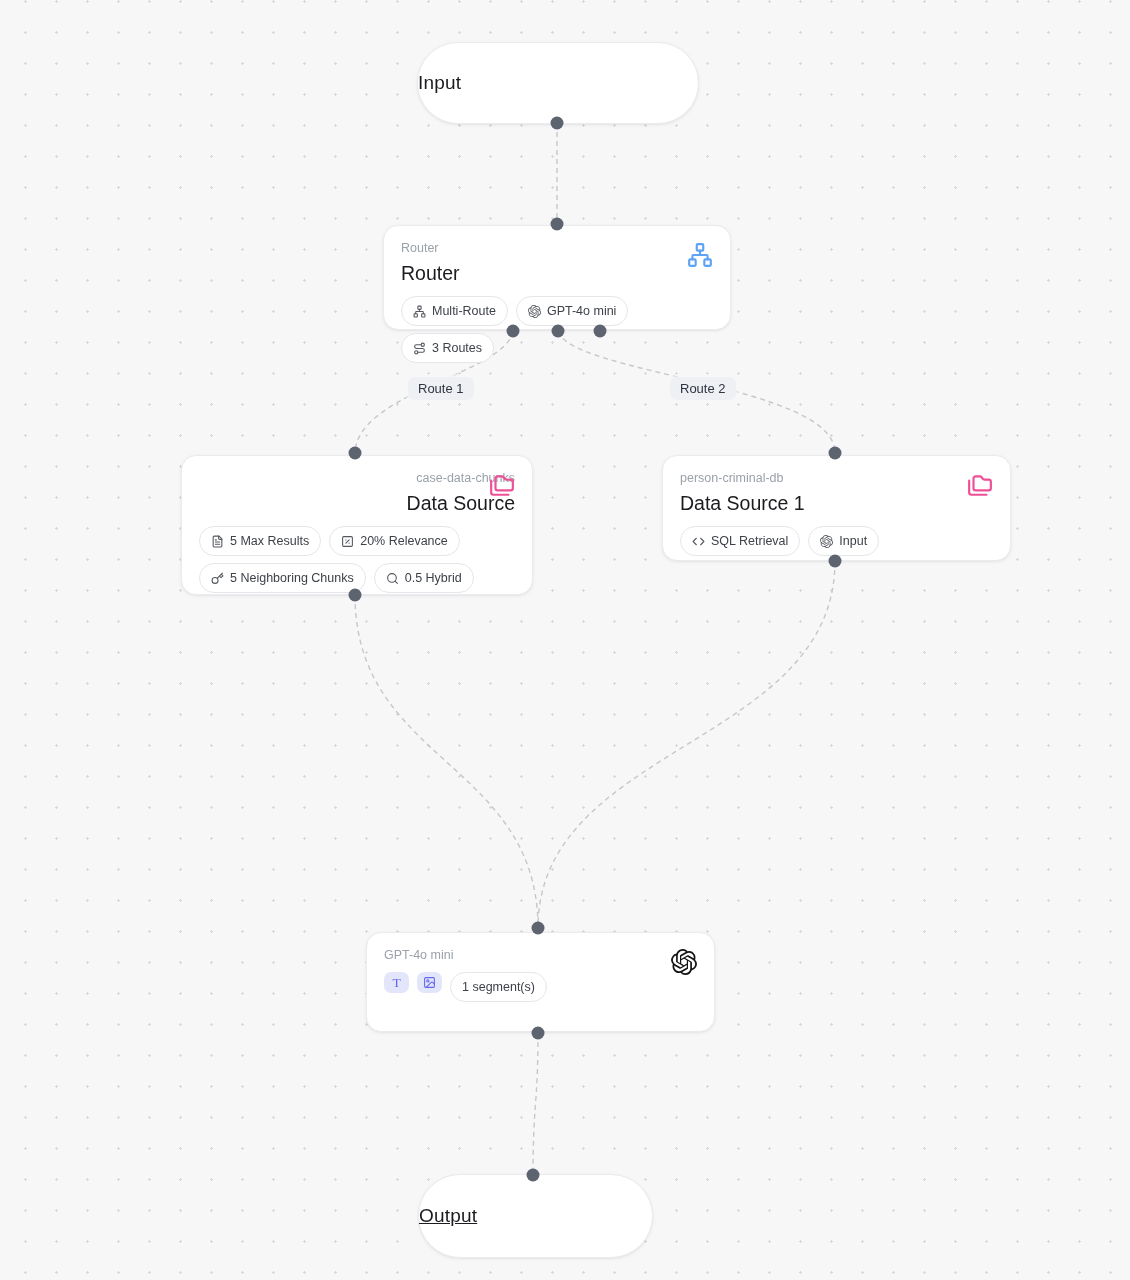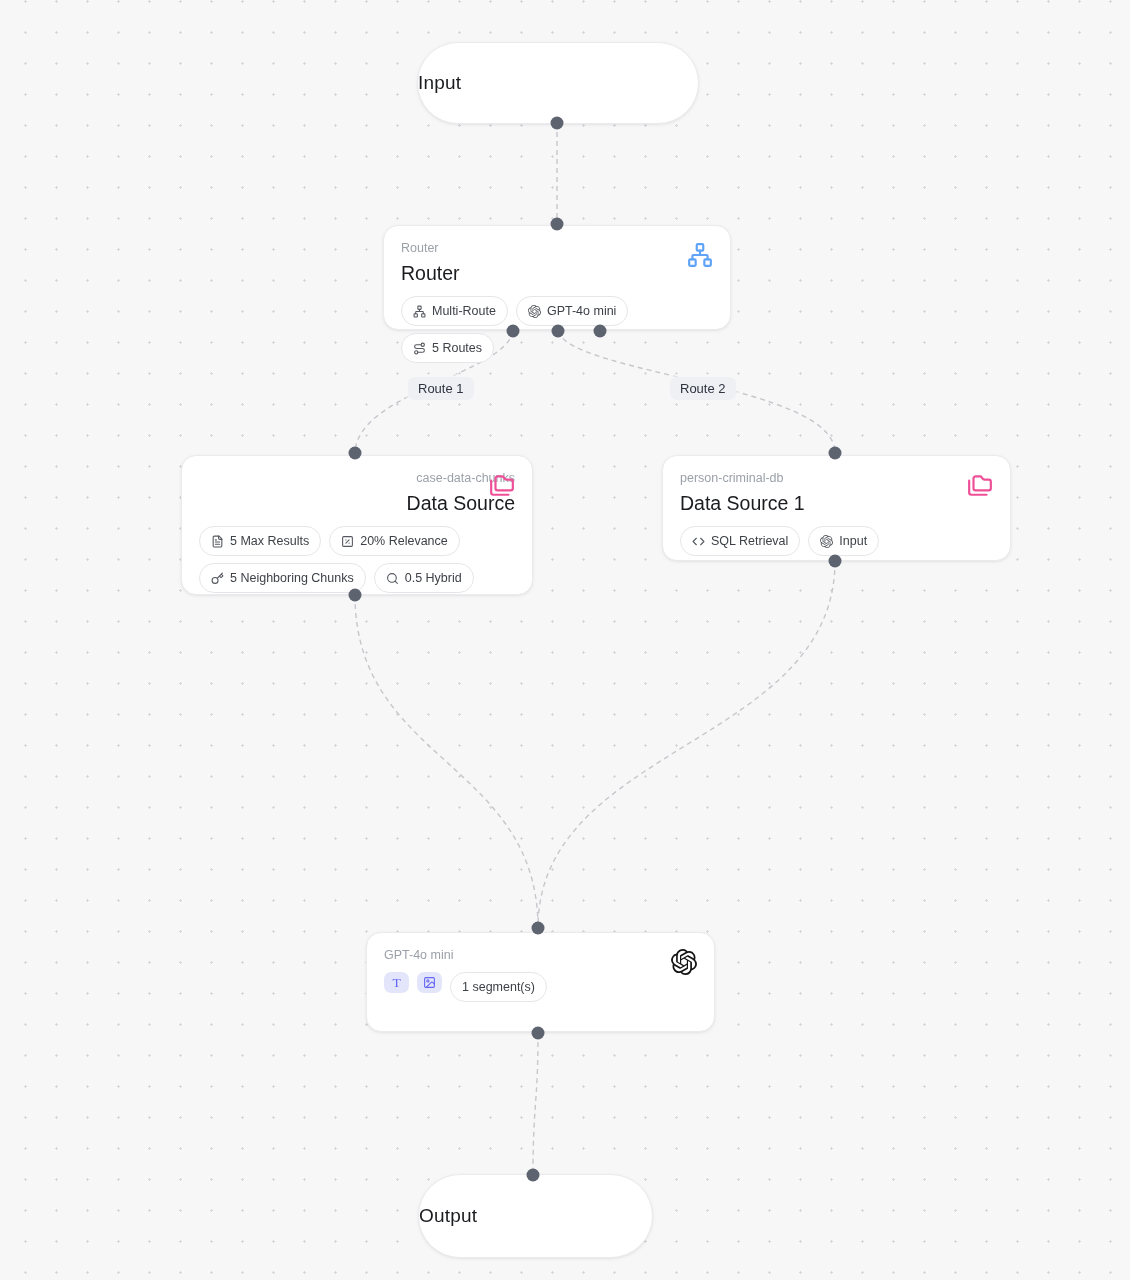--- a/index.html
+++ b/index.html
@@ -102,21 +102,21 @@
             <path d="M22.2819 9.8211a5.9847 5.9847 0 0 0-.5157-4.9108 6.0462 6.0462 0 0 0-6.5098-2.9A6.0651 6.0651 0 0 0 4.9807 4.1818a5.9847 5.9847 0 0 0-3.9977 2.9 6.0462 6.0462 0 0 0 .7427 7.0966 5.98 5.98 0 0 0 .511 4.9107 6.051 6.051 0 0 0 6.5146 2.9001A5.9847 5.9847 0 0 0 13.2599 24a6.0557 6.0557 0 0 0 5.7718-4.2058 5.9894 5.9894 0 0 0 3.9977-2.9001 6.0557 6.0557 0 0 0-.7475-7.0729zm-9.022 12.6081a4.4755 4.4755 0 0 1-2.8764-1.0408l.1419-.0804 4.7783-2.7582a.7948.7948 0 0 0 .3927-.6813v-6.7369l2.02 1.1686a.071.071 0 0 1 .038.052v5.5826a4.504 4.504 0 0 1-4.4945 4.4944zm-9.6607-4.1254a4.4708 4.4708 0 0 1-.5346-3.0137l.142.0852 4.783 2.7582a.7712.7712 0 0 0 .7806 0l5.8428-3.3685v2.3324a.0804.0804 0 0 1-.0332.0615L9.74 19.9502a4.4992 4.4992 0 0 1-6.1408-1.6464zM2.3408 7.8956a4.485 4.485 0 0 1 2.3655-1.9728V11.6a.7664.7664 0 0 0 .3879.6765l5.8144 3.3543-2.0201 1.1685a.0757.0757 0 0 1-.071 0l-4.8303-2.7865A4.504 4.504 0 0 1 2.3408 7.8956zm16.5963 3.8558L13.1038 8.364 15.1192 7.2a.0757.0757 0 0 1 .071 0l4.8303 2.7913a4.4944 4.4944 0 0 1-.6765 8.1042v-5.6772a.79.79 0 0 0-.407-.667zm2.0107-3.0231l-.142-.0852-4.7735-2.7818a.7759.7759 0 0 0-.7854 0L9.409 9.2297V6.8974a.0662.0662 0 0 1 .0284-.0615l4.8303-2.7866a4.4992 4.4992 0 0 1 6.6802 4.66zM8.3065 12.863l-2.02-1.1638a.0804.0804 0 0 1-.038-.0567V6.0742a4.4992 4.4992 0 0 1 7.3757-3.4537l-.142.0805L8.704 5.459a.7948.7948 0 0 0-.3927.6813zm1.0976-2.3654l2.602-1.4998 2.6069 1.4998v2.9994l-2.5974 1.4997-2.6067-1.4997z"></path>
           </svg>
         <span>GPT-4o mini</span>
       </span>
       <span class="badge">
         <svg width="13" height="13" viewBox="0 0 24 24" fill="none" stroke="currentColor" stroke-width="2" stroke-linecap="round" stroke-linejoin="round">
             <circle cx="6" cy="19" r="3"></circle>
             <circle cx="18" cy="5" r="3"></circle>
             <path d="M9 19h8.5a3.5 3.5 0 0 0 0-7h-11a3.5 3.5 0 0 1 0-7H15"></path>
           </svg>
-        <span>5 Routes</span>
+        <span>3 Routes</span>
       </span>
     </div>
   </div>
 
   <div class="route-chip" style="left:408px; top:377px;text-align:right;">
     <span>Route 1</span>
   </div>
   <div class="route-chip" style="left:670px; top:377px;">
     <span>Route 2</span>
   </div>
@@ -211,21 +211,21 @@
             <circle cx="9" cy="9" r="2"></circle>
             <path d="m21 15-3.086-3.086a2 2 0 0 0-2.828 0L6 21"></path>
           </svg>
       </span>
       <span class="badge">
         <span>1 segment(s)</span>
       </span>
     </div>
   </div>
 
-  <div class="node pill" style="left:418px; top:1174px; width:235px; height:84px;">
+  <div class="node pill" style="left:418px; top:1174px; width:235px; height:84px;text-decoration:underline;">
     <span>Output</span>
   </div>
 
   <svg class="layer handles">
     <circle class="handle-dot" cx="557" cy="123" r="6.5"></circle>
     <circle class="handle-dot" cx="557" cy="224" r="6.5"></circle>
     <circle class="handle-dot" cx="513" cy="331" r="6.5"></circle>
     <circle class="handle-dot" cx="558" cy="331" r="6.5"></circle>
     <circle class="handle-dot" cx="600" cy="331" r="6.5"></circle>
     <circle class="handle-dot" cx="355" cy="453" r="6.5"></circle>

